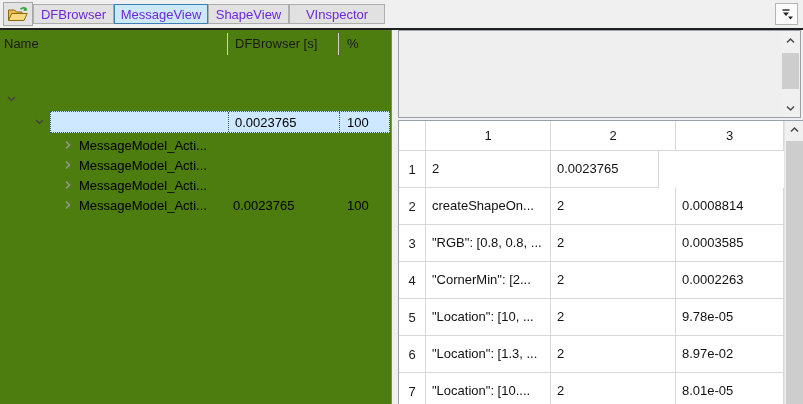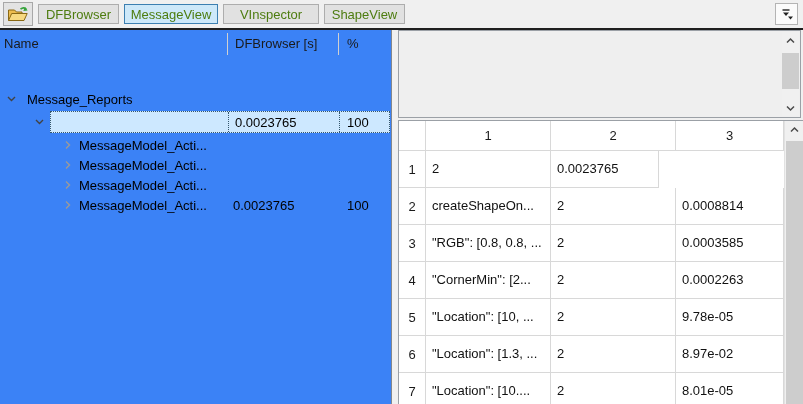--- a/index.html
+++ b/index.html
@@ -12,35 +12,35 @@
   .toolbar {
     position:absolute; left:0; top:0; width:803px; height:30px;
     background:#f0f0f0; border-bottom:2px solid #1f1f1f; box-sizing:border-box;
     display:flex; align-items:center; padding-left:3px;
   }
   .tool-btn {
     width:30px; height:24px; background:#e3e3e3; border:1px solid #a8a8a8;
     box-sizing:border-box; display:flex; align-items:center; justify-content:center;
   }
   .tab-btn {
-    height:20px; margin-left:5px; background:#e1e1e1; border:1px solid #adadad;
+    height:20px; background:#e1e1e1; border:1px solid #adadad;
     box-sizing:border-box; display:flex; align-items:center; justify-content:center;
-    font-size:13px; color:#4d7c0f; white-space:nowrap;
+    font-size:13px; color:#6d28d9; white-space:nowrap;
   }
   .tab-btn.active { background:#cde8f9; border:1px solid #3c7fb1; }
   .w-dfb { width:81px; } .w-msg { width:94px;text-align:center; } .w-shp { width:81px; } .w-vin { width:96px; }
   .ext-btn {
     position:absolute; right:5px; top:3px; width:23px; height:22px;
     background:#fbfbfb; border:1px solid #b4b4b4; box-sizing:border-box;
     display:flex; align-items:center; justify-content:center;
   }
   
   .left-panel {
     position:absolute; left:0; top:30px; width:392px; height:374px;
-    background:#3b82f6; border-right:1px solid #82868c; box-sizing:border-box;
+    background:#4d7c0f; border-right:1px solid #82868c; box-sizing:border-box;
   }
   .tree-header { position:relative; height:28px; }
   .tree-header .hcol { position:absolute; top:0; height:28px; line-height:28px; color:#1a1a1a; }
   .hsep { position:absolute; top:3px; bottom:3px; width:1px; background:#d0d0d0; }
   .tree-rows { position:absolute; left:0; top:28px; right:1px; bottom:0; }
   .tree-row { position:absolute; left:0; right:0; }
   .chev { position:absolute; top:50%; transform:translateY(-50%); width:11px; height:11px; display:flex; }
   .tlabel, .tval { position:absolute; top:50%; transform:translateY(-50%); white-space:nowrap; }
   .sel-hl {
     position:absolute; left:50px; right:0; top:0; bottom:0;
@@ -102,22 +102,22 @@
       <svg width="22" height="17" viewBox="0 0 22 17">
         <path d="M1.5 14.5 v-10.5 h6 l2 2 h5.5 v3" fill="#edbc4e" stroke="#8a6914" stroke-width="1"></path>
         <path d="M1.5 14.5 l3.2-7 h15.5 l-3.2 7 z" fill="#f7d980" stroke="#8a6914" stroke-width="1"></path>
         <path d="M13.5 3.2 q3.5-3 5.8 0.4" fill="none" stroke="#37a33c" stroke-width="1.7"></path>
         <path d="M18 1 l2.6 3.6 -4.3 0.4 z" fill="#37a33c"></path>
       </svg>
     </span>
   </div>
   <button class="tab-btn w-dfb">DFBrowser</button>
   <button class="tab-btn w-msg active">MessageView</button>
+  <button class="tab-btn w-shp">ShapeView</button>
   <button class="tab-btn w-vin">VInspector</button>
-  <button class="tab-btn w-shp">ShapeView</button>
   <div class="ext-btn">
     <span style="display:flex;">
       <svg width="14" height="14" viewBox="0 0 14 14">
         <path d="M2.5 3 h7" stroke="#222" stroke-width="1.4" fill="none"></path>
         <path d="M3 5.5 h6 l-3 3.4 z" fill="#222"></path>
         <path d="M8 9.5 h5 l-2.5 3 z" fill="#222"></path>
       </svg>
     </span>
   </div>
 </div>
@@ -131,21 +131,20 @@
     <span class="hsep" style="left:338px"></span>
   </div>
   <div class="tree-rows">
 
     <div class="tree-row" style="top:30px;height:22px;">
       <span class="chev" style="left:6px">
         <svg width="11" height="11" viewBox="0 0 11 11">
             <path d="M2 3.5 L5.5 7 L9 3.5" fill="none" stroke="#424242" stroke-width="1.4"></path>
           </svg>
       </span>
-      <span class="tlabel" style="left:27px">Message_Reports</span>
     </div>
 
     <div class="tree-row" style="top:53px;height:22px;">
       <div class="sel-hl"></div>
       <span class="chev" style="left:34px">
         <svg width="11" height="11" viewBox="0 0 11 11">
             <path d="M2 3.5 L5.5 7 L9 3.5" fill="none" stroke="#424242" stroke-width="1.4"></path>
           </svg>
       </span>
       <span class="tval" style="left:235px">0.0023765</span>

